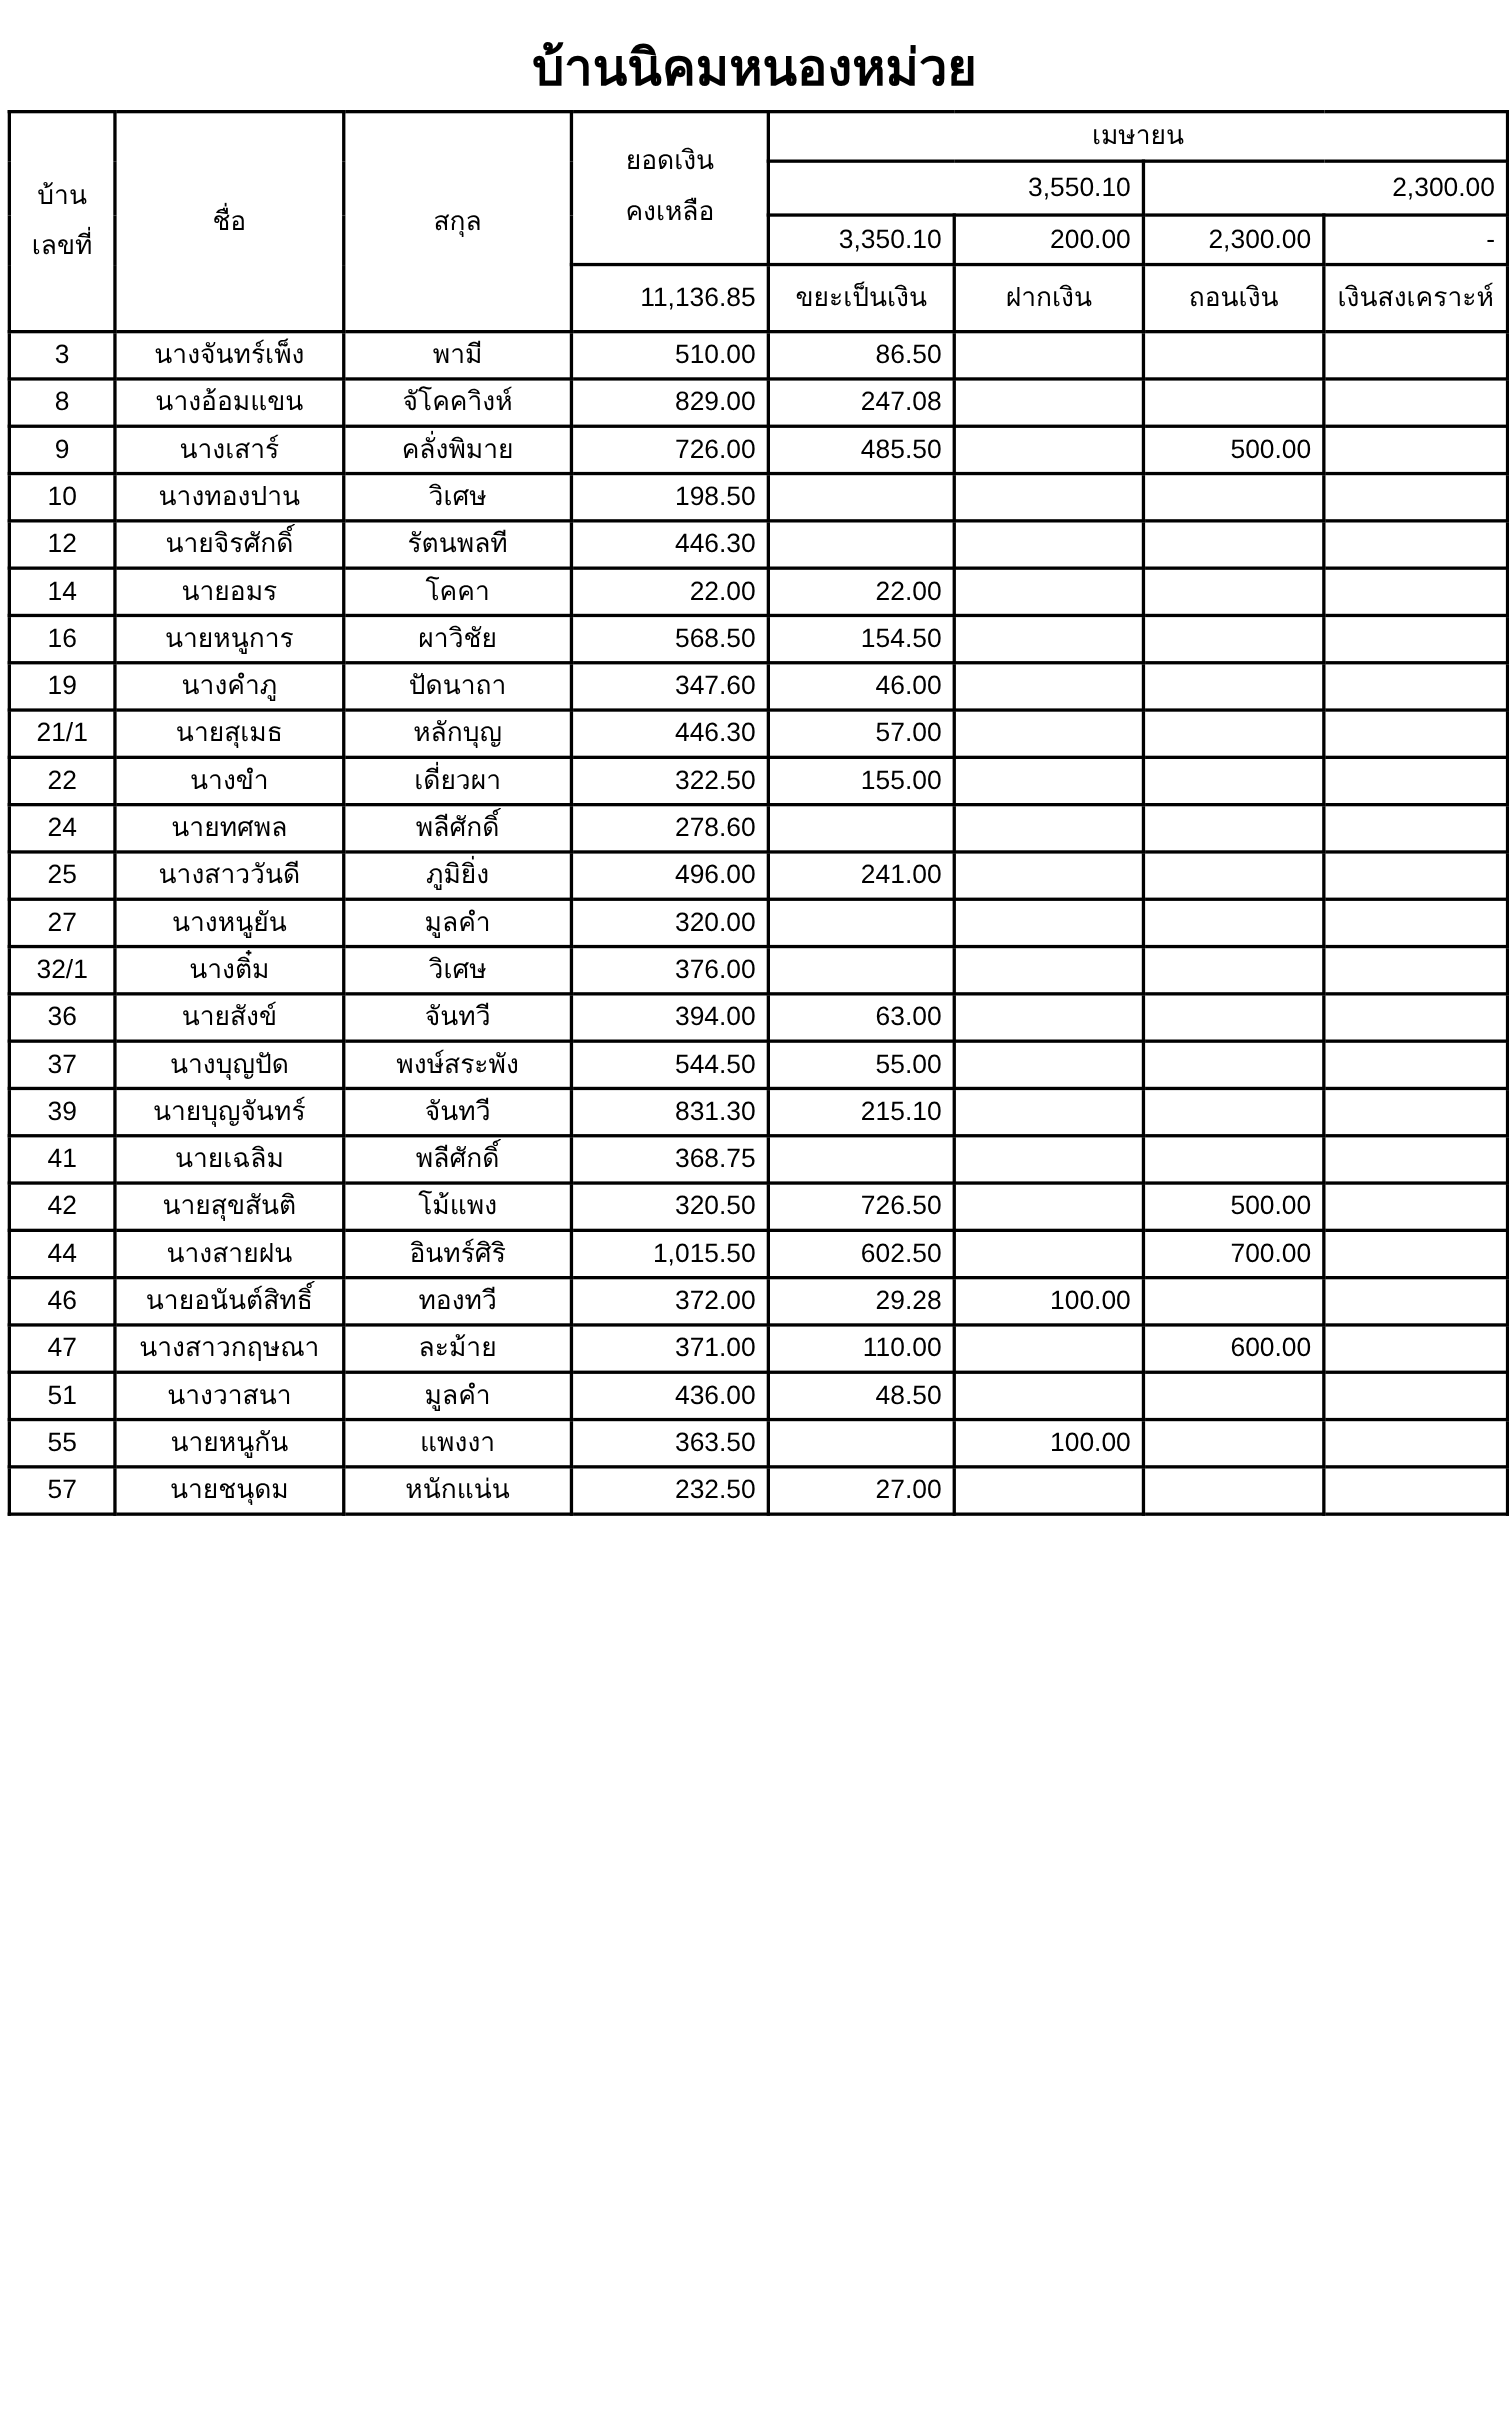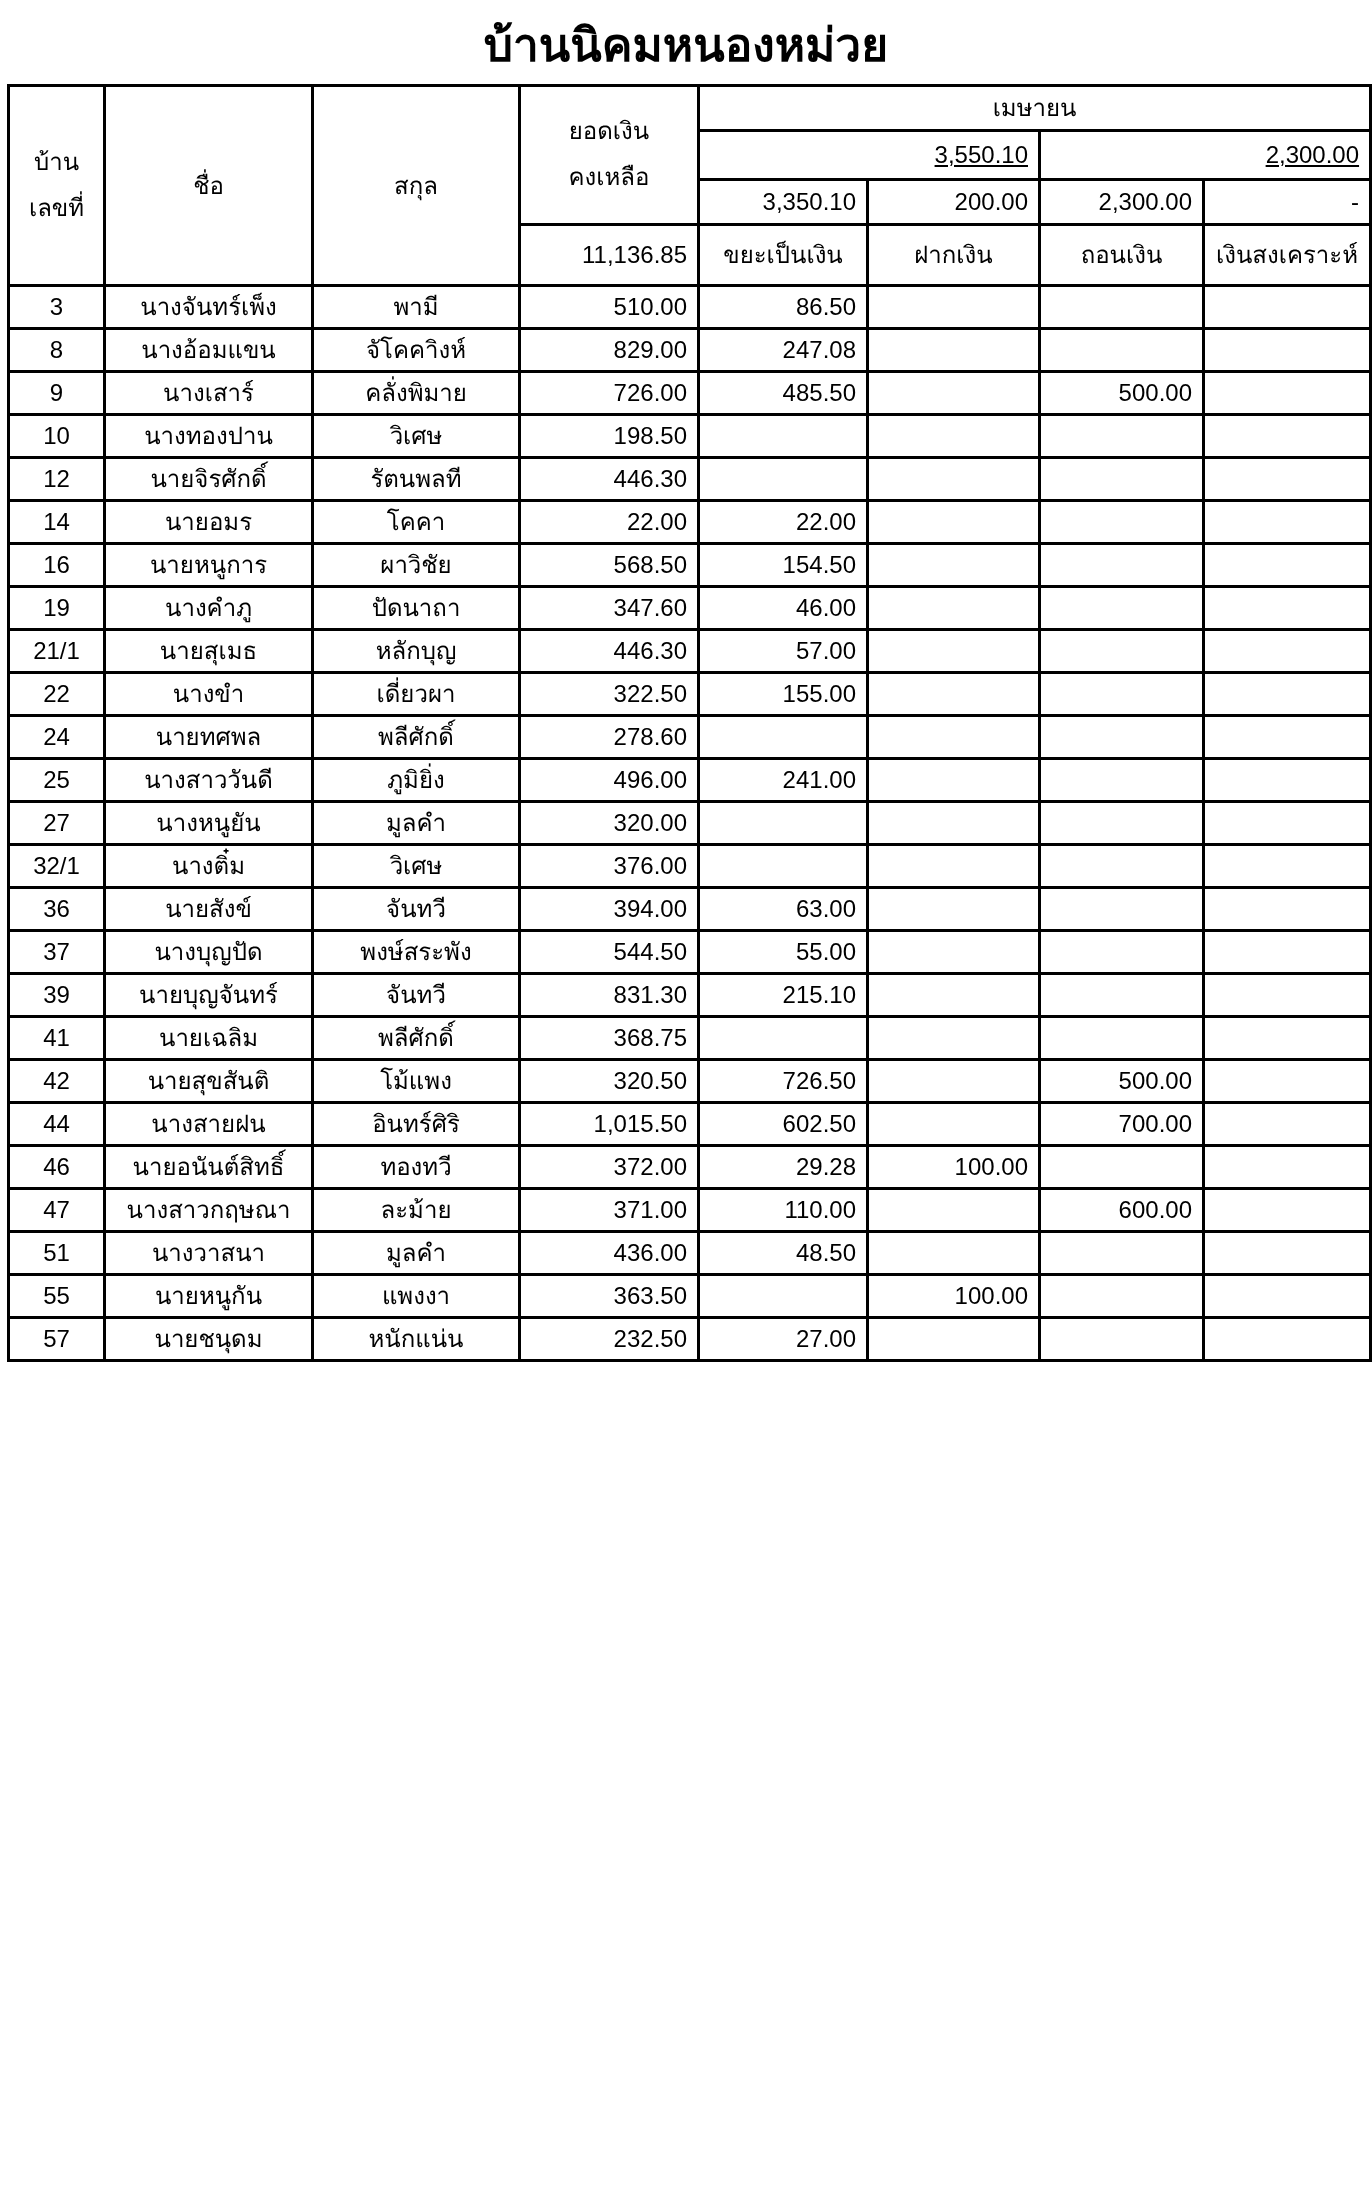--- a/index.html
+++ b/index.html
@@ -14,21 +14,21 @@
     width: 1372px;
     height: 2200px;
     background: #ffffff;
     overflow: hidden;
   }
   .title {
     text-align: center;
     font-weight: bold;
     font-size: 46px;
     line-height: 1.0;
-    padding-top: 22px;
+    padding-top: 38px;
     margin: 0 0 16px 0;
     letter-spacing: 0;
   }
   table.ledger {
     border-collapse: collapse;
     table-layout: fixed;
     margin-left: 7px;
     width: 1362px;
   }
   table.ledger td {
@@ -42,21 +42,21 @@
     background: #ffffff;
   }
   
   .c { text-align: center; }
   .r { text-align: right; }
   .l { text-align: left; }
   
   .hd-label { font-size: 25px; }
   .hd-2line div { line-height: 1.9; font-family: Liberation Serif, serif; }
   .hd-month { font-size: 31px; height: 42px; text-align: center; }
-  .hd-big-num { font-size: 31px; padding-right: 16px; height: 46px; text-decoration: underline; }
+  .hd-big-num { font-size: 31px; padding-right: 16px; height: 46px; }
   .hd-mid-num { font-size: 26px; padding-right: 16px; height: 42px; }
   .hd-col-label { font-size: 25px; height: 58px; }
   .hd-balance-total { font-size: 27px; padding-right: 14px; }
   .acct-dash { padding-right: 44px; }
   
   tr.data-row td { height: 40px; }
   td.num { padding-right: 12px; }
   td.name { padding-left: 8px; text-align: center; }
 </style>
 </head>

